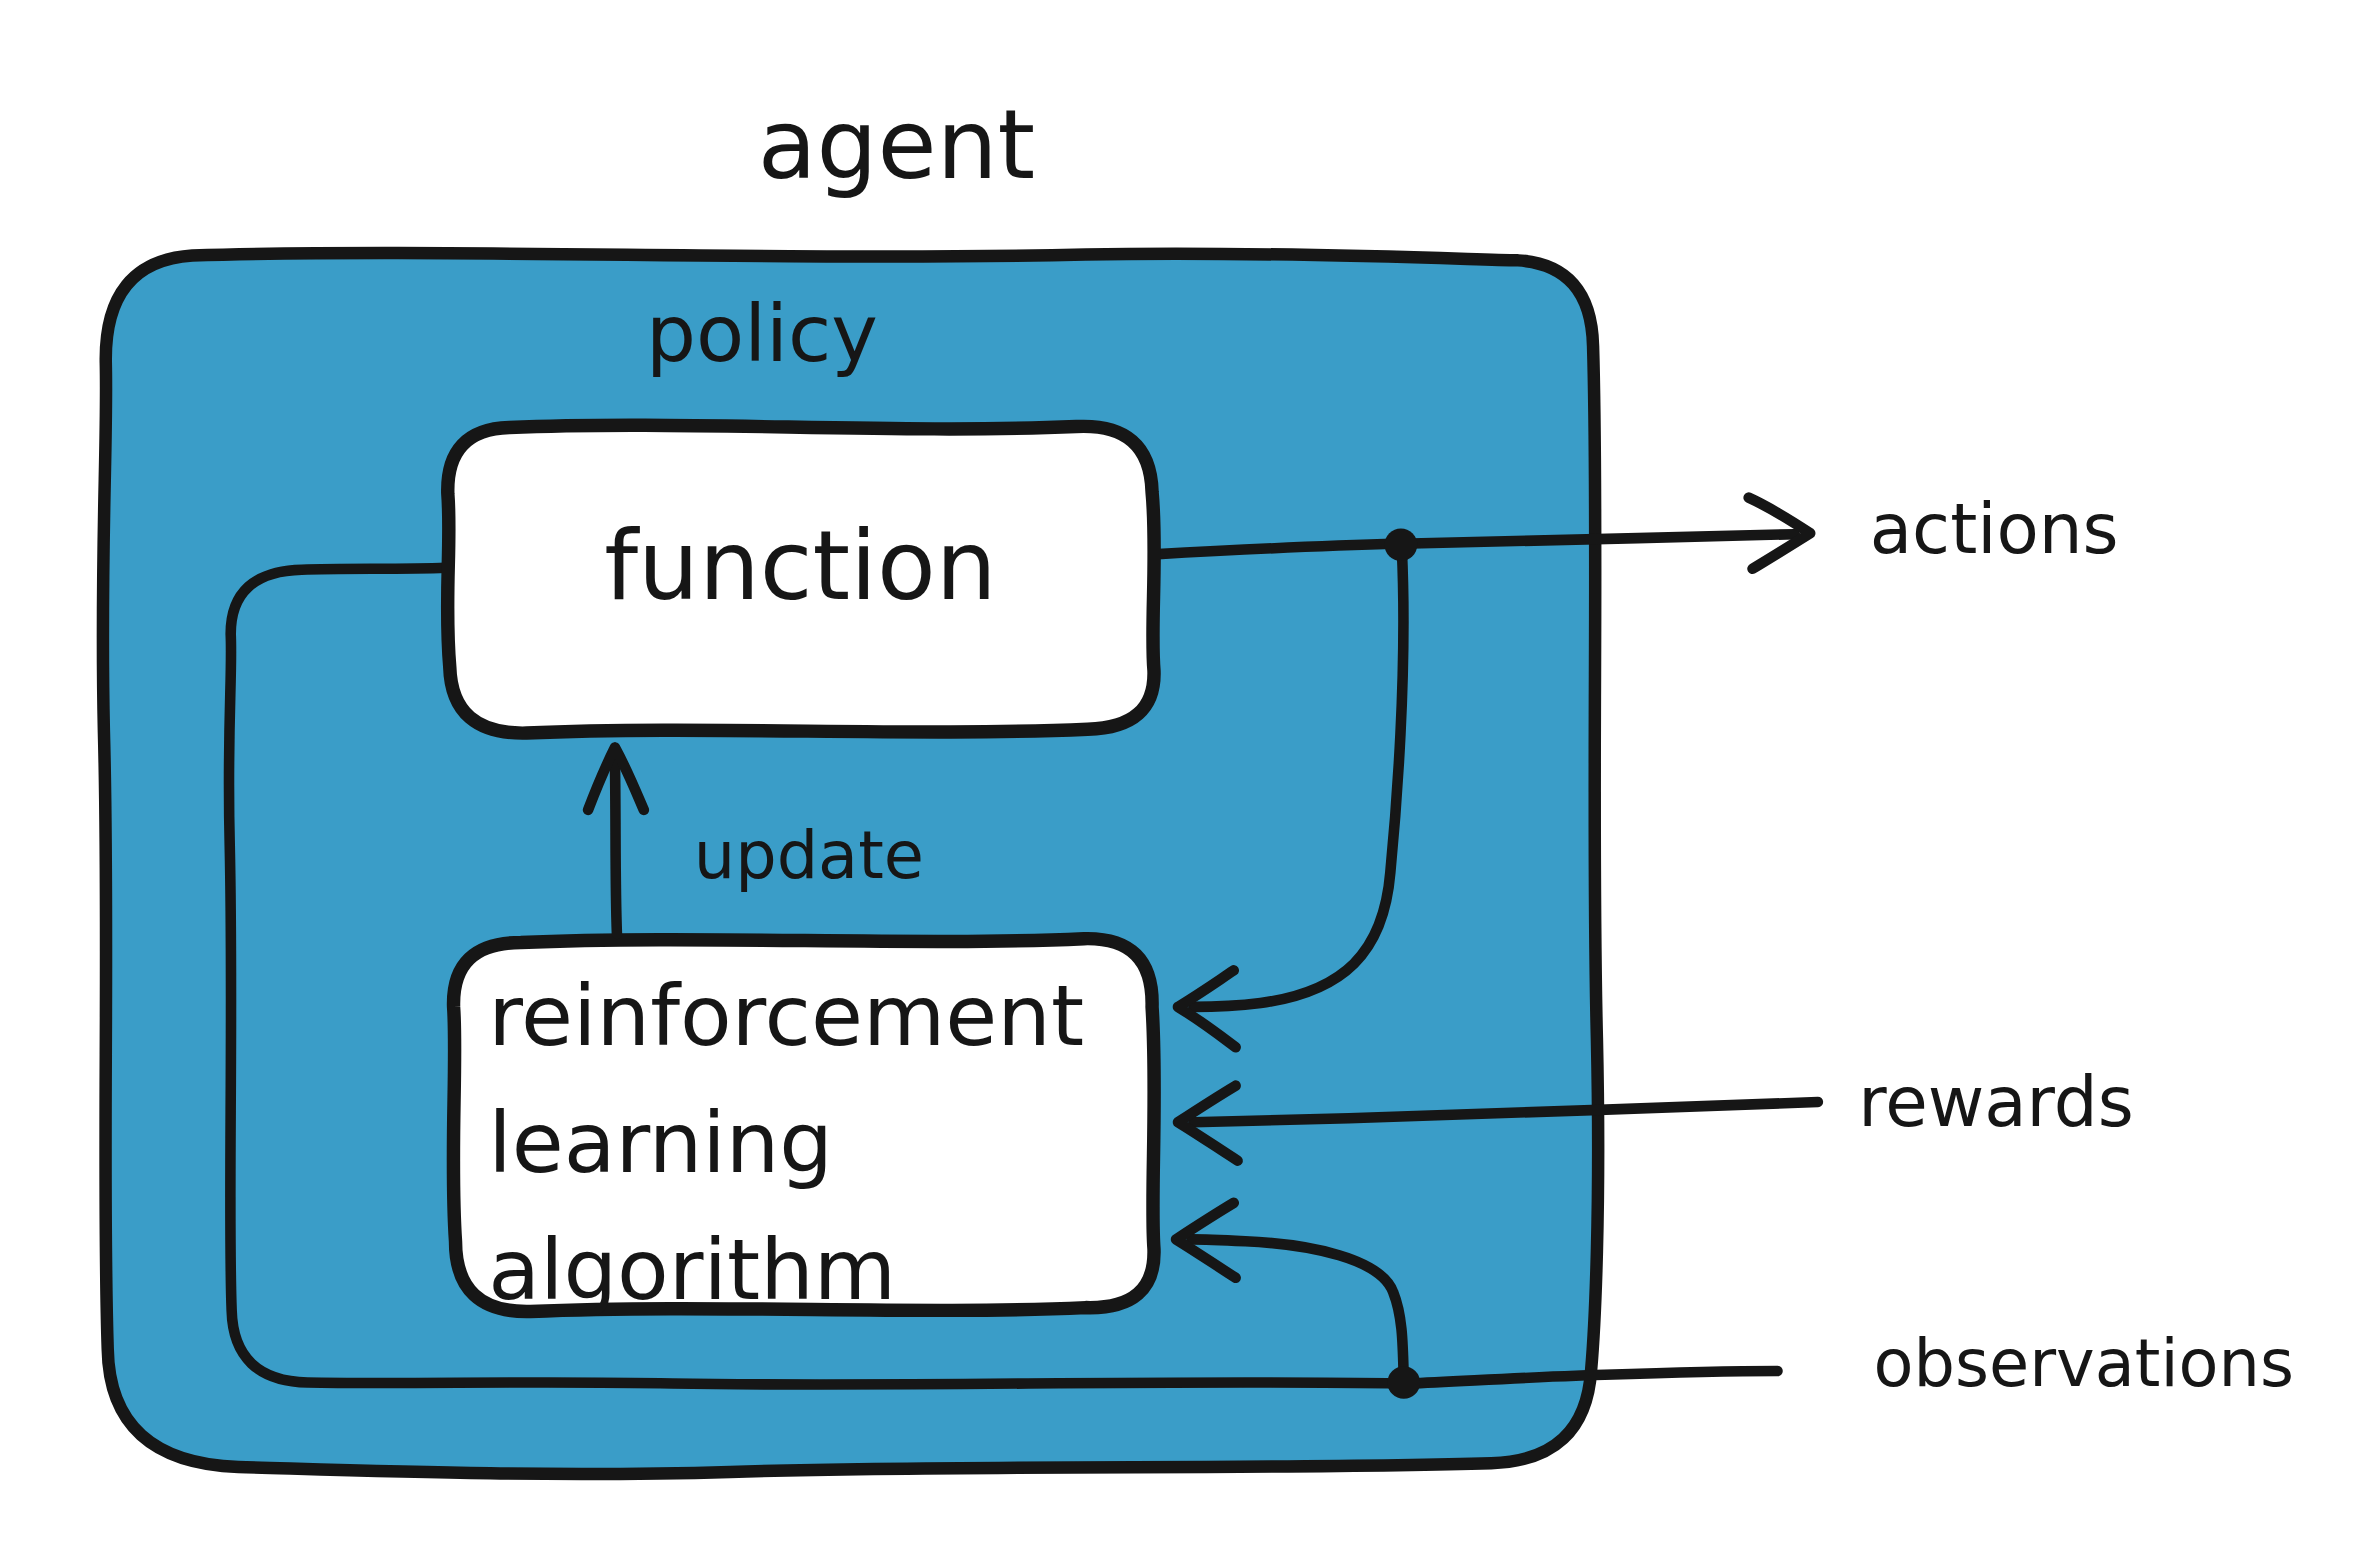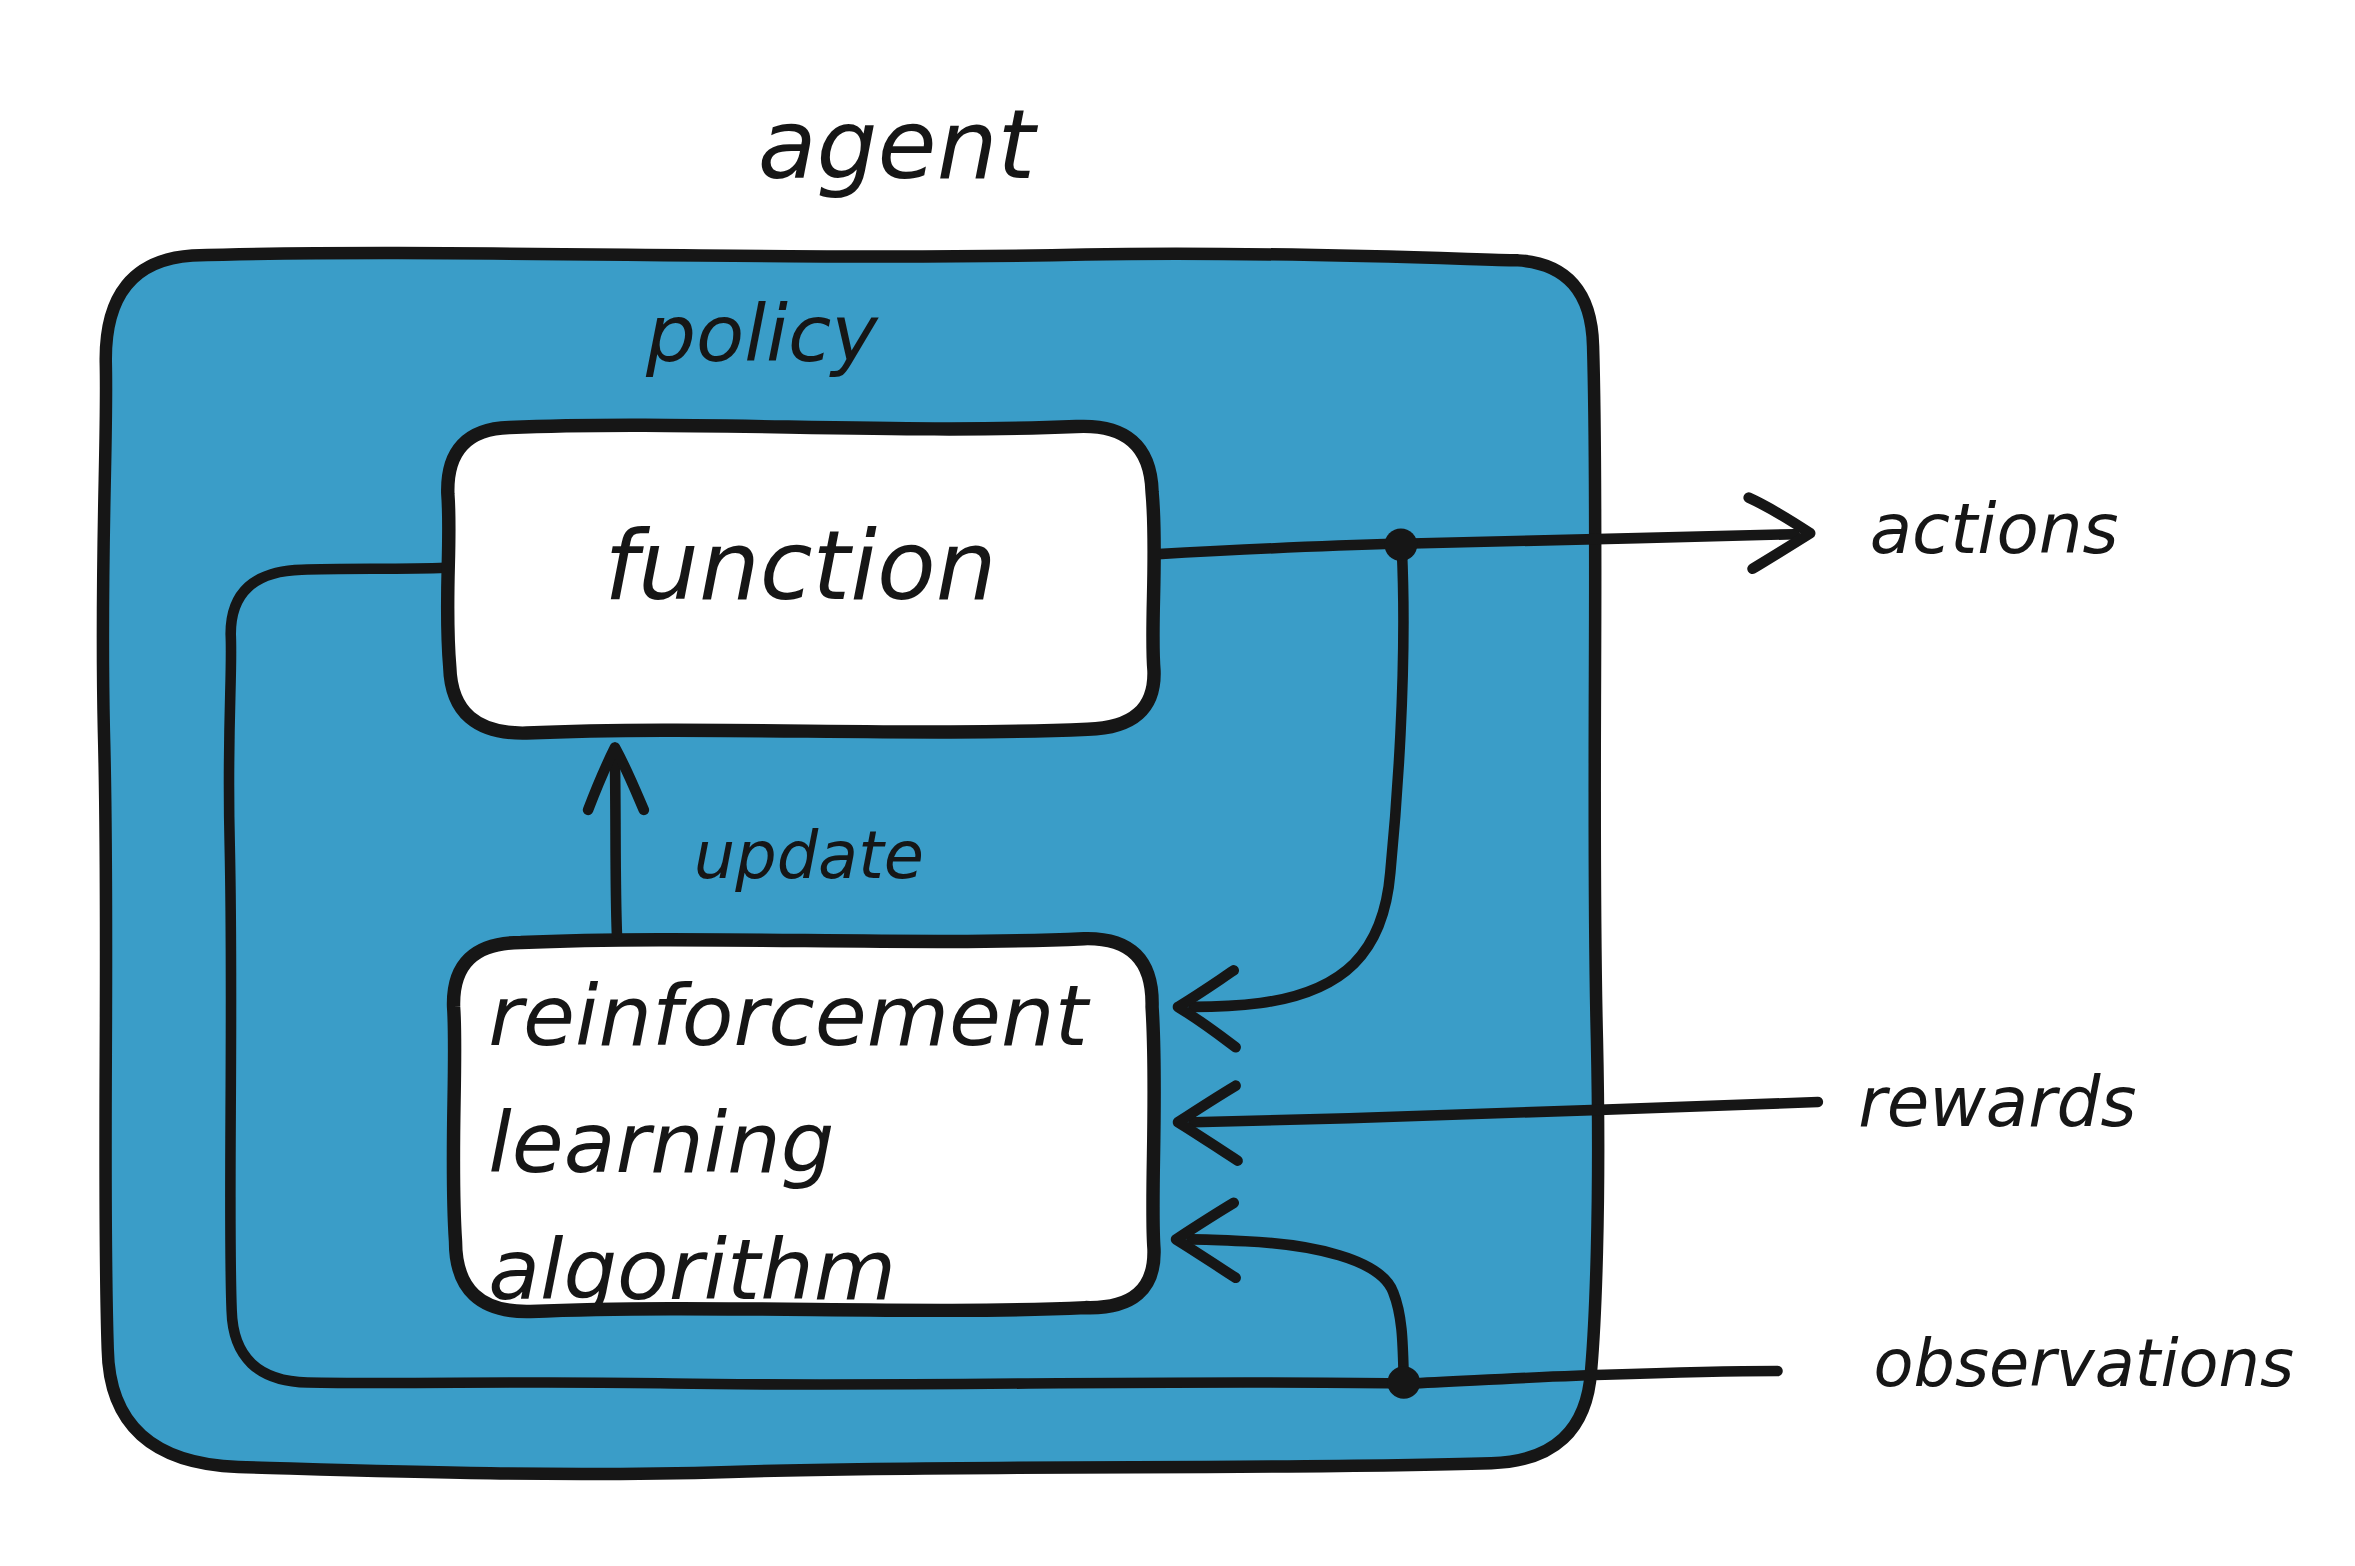--- a/index.html
+++ b/index.html
@@ -7,21 +7,20 @@
     padding: 0;
     background: #ffffff;
   }
   .stage {
     position: relative;
     width: 2356px;
     height: 1567px;
     background: #ffffff;
     overflow: hidden;
     font-family: "DejaVu Sans", sans-serif;
-    font-style: italic;
   }
   .stage svg {
     position: absolute;
     left: 0;
     top: 0;
   }
   .wire {
     fill: none;
     stroke-width: 11;
     stroke-linecap: round;

